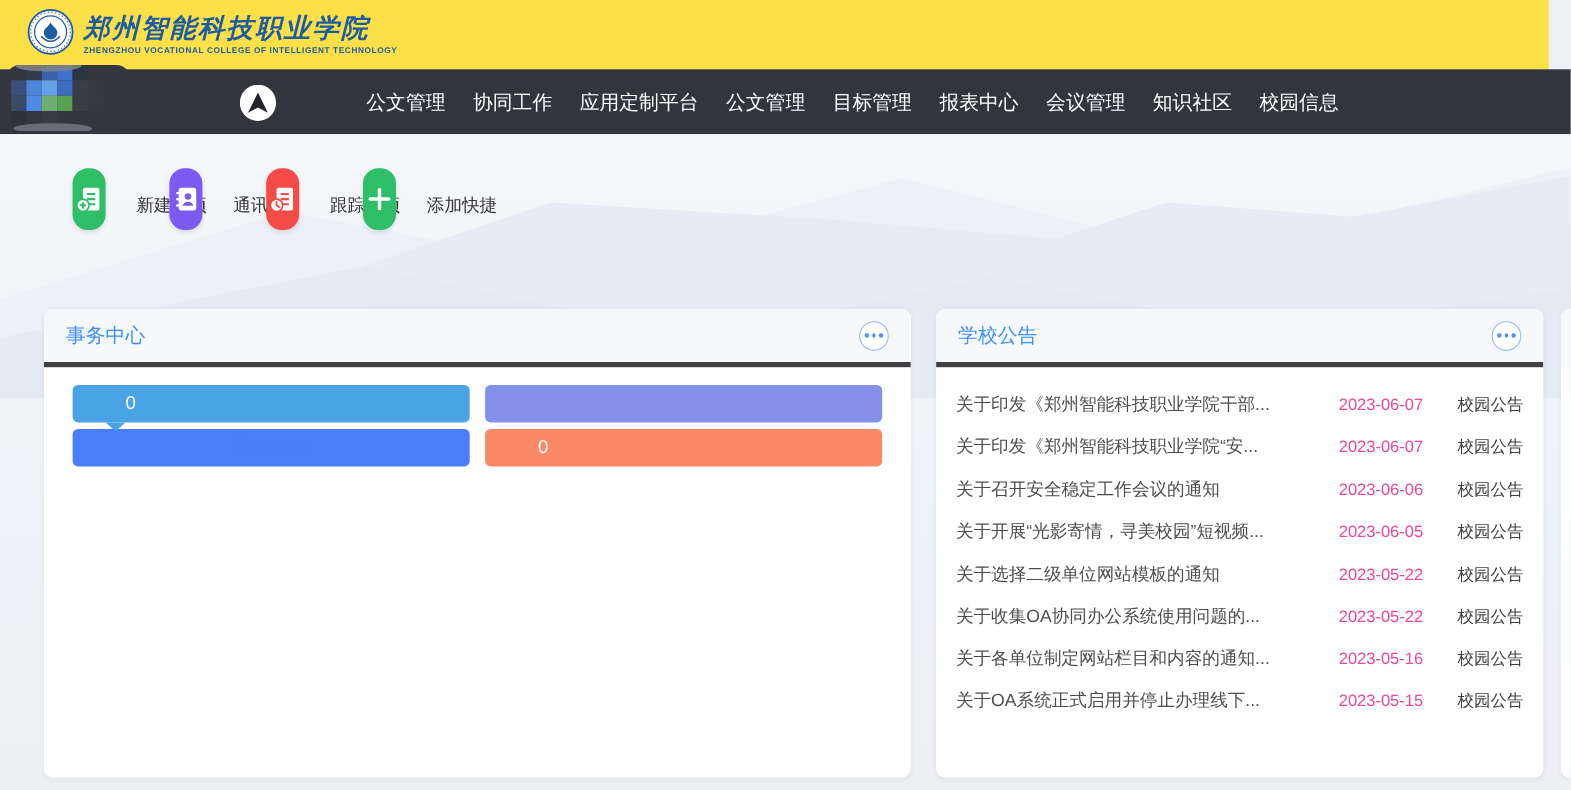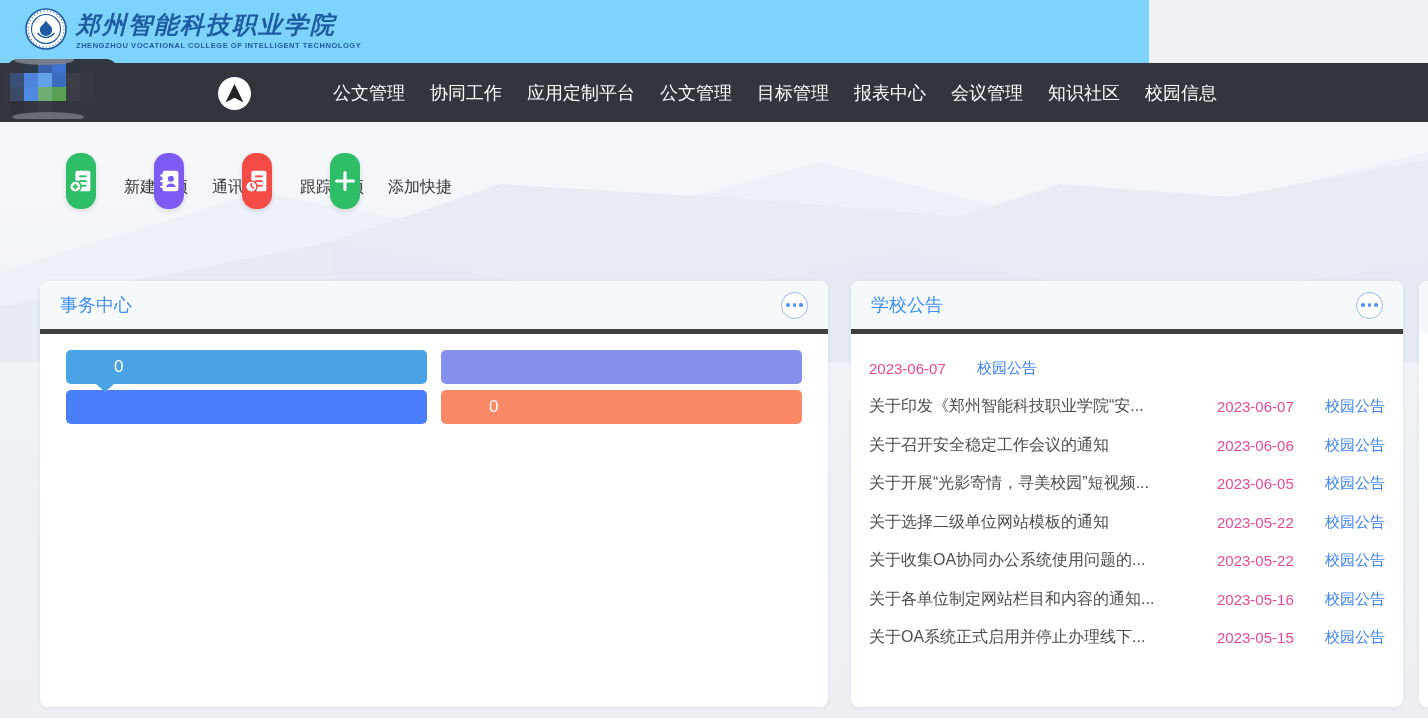--- a/index.html
+++ b/index.html
@@ -1,21 +1,21 @@
 <!DOCTYPE html>
 <html><head>
 <meta charset="utf-8">
 <style>
   * { margin:0; padding:0; box-sizing:border-box; }
   html,body { width:1428px; height:718px; }
   body { font-family:"Liberation Sans","DejaVu Sans",sans-serif; position:relative;
          width:1428px; height:718px; overflow:hidden; background:#eef0f4; }
 
   
-  .top-header { position:absolute; left:0; top:0; width:1149px; height:63px; background:#7dd3fc; }
+  .top-header { position:absolute; left:0; top:0; width:1408px; height:63px; background:#fde047; }
   .logo-group { position:absolute; left:24px; top:7px; display:flex; align-items:center; gap:8px; }
   .college-names { display:flex; flex-direction:column; }
   .college-zh { font-family:"DejaVu Serif","Liberation Serif",serif; font-style:italic; font-weight:bold;
                 font-size:24px; color:#1d5ca3; letter-spacing:2px; line-height:1.1; }
   .college-en { font-size:7.5px; color:#1d5ca3; letter-spacing:0.55px; font-weight:bold; margin-top:2px; }
 
   
   .navbar { position:absolute; left:0; top:63px; width:1428px; height:59px; background:#33353d; }
   .nav-items { position:absolute; left:333px; top:0; height:59px; display:flex; gap:25px; align-items:center; }
   .nav-item { color:#fdfdfd; font-size:18px; white-space:nowrap; cursor:pointer; }
@@ -61,21 +61,21 @@
   .ab-pointer { position:absolute; left:30px; top:100%; width:0; height:0; z-index:5;
                 border-left:9px solid transparent; border-right:9px solid transparent;
                 border-top:8px solid #49a3e4; }
 
   
   .ann-body { padding:15px 18px 0 18px; }
   .ann-row { height:38.5px; display:flex; align-items:center; cursor:pointer; }
   .ann-title { flex:1; font-size:16px; color:#4d4d4d; white-space:nowrap; overflow:hidden;
                text-overflow:ellipsis; padding-right:10px; }
   .ann-date { width:88px; font-size:15px; color:#ec4899; flex-shrink:0; }
-  .ann-cat { width:66px; font-size:15px; color:#3b82f6; text-align:right; flex-shrink:0; margin-left:14px; }
+  .ann-cat { width:66px; font-size:15px; color:#404040; text-align:right; flex-shrink:0; margin-left:14px; }
 </style>
 </head>
 <body>
 
 <div class="top-header">
   <div class="logo-group">
     <span>
       <svg width="44" height="44" viewBox="0 0 44 44">
         <circle cx="22" cy="22" r="20" fill="#ffffff" stroke="#1d5ca3" stroke-width="1.6"></circle>
         <circle cx="22" cy="22" r="18" fill="none" stroke="#1d5ca3" stroke-width="1.2" stroke-dasharray="1.2 2.2" opacity="0.8"></circle>
@@ -251,20 +251,21 @@
   <div class="panel-header">
     <span class="panel-title">学校公告</span>
     <span class="more-btn">
         <i></i>
         <i></i>
         <i></i>
       </span>
   </div>
   <div class="ann-body">
     <div class="ann-row">
+      <span class="ann-title">关于印发《郑州智能科技职业学院干部...</span>
       <span class="ann-date">2023-06-07</span>
       <span class="ann-cat">校园公告</span>
     </div>
     <div class="ann-row">
       <span class="ann-title">关于印发《郑州智能科技职业学院“安...</span>
       <span class="ann-date">2023-06-07</span>
       <span class="ann-cat">校园公告</span>
     </div>
     <div class="ann-row">
       <span class="ann-title"> 关于召开安全稳定工作会议的通知</span>

